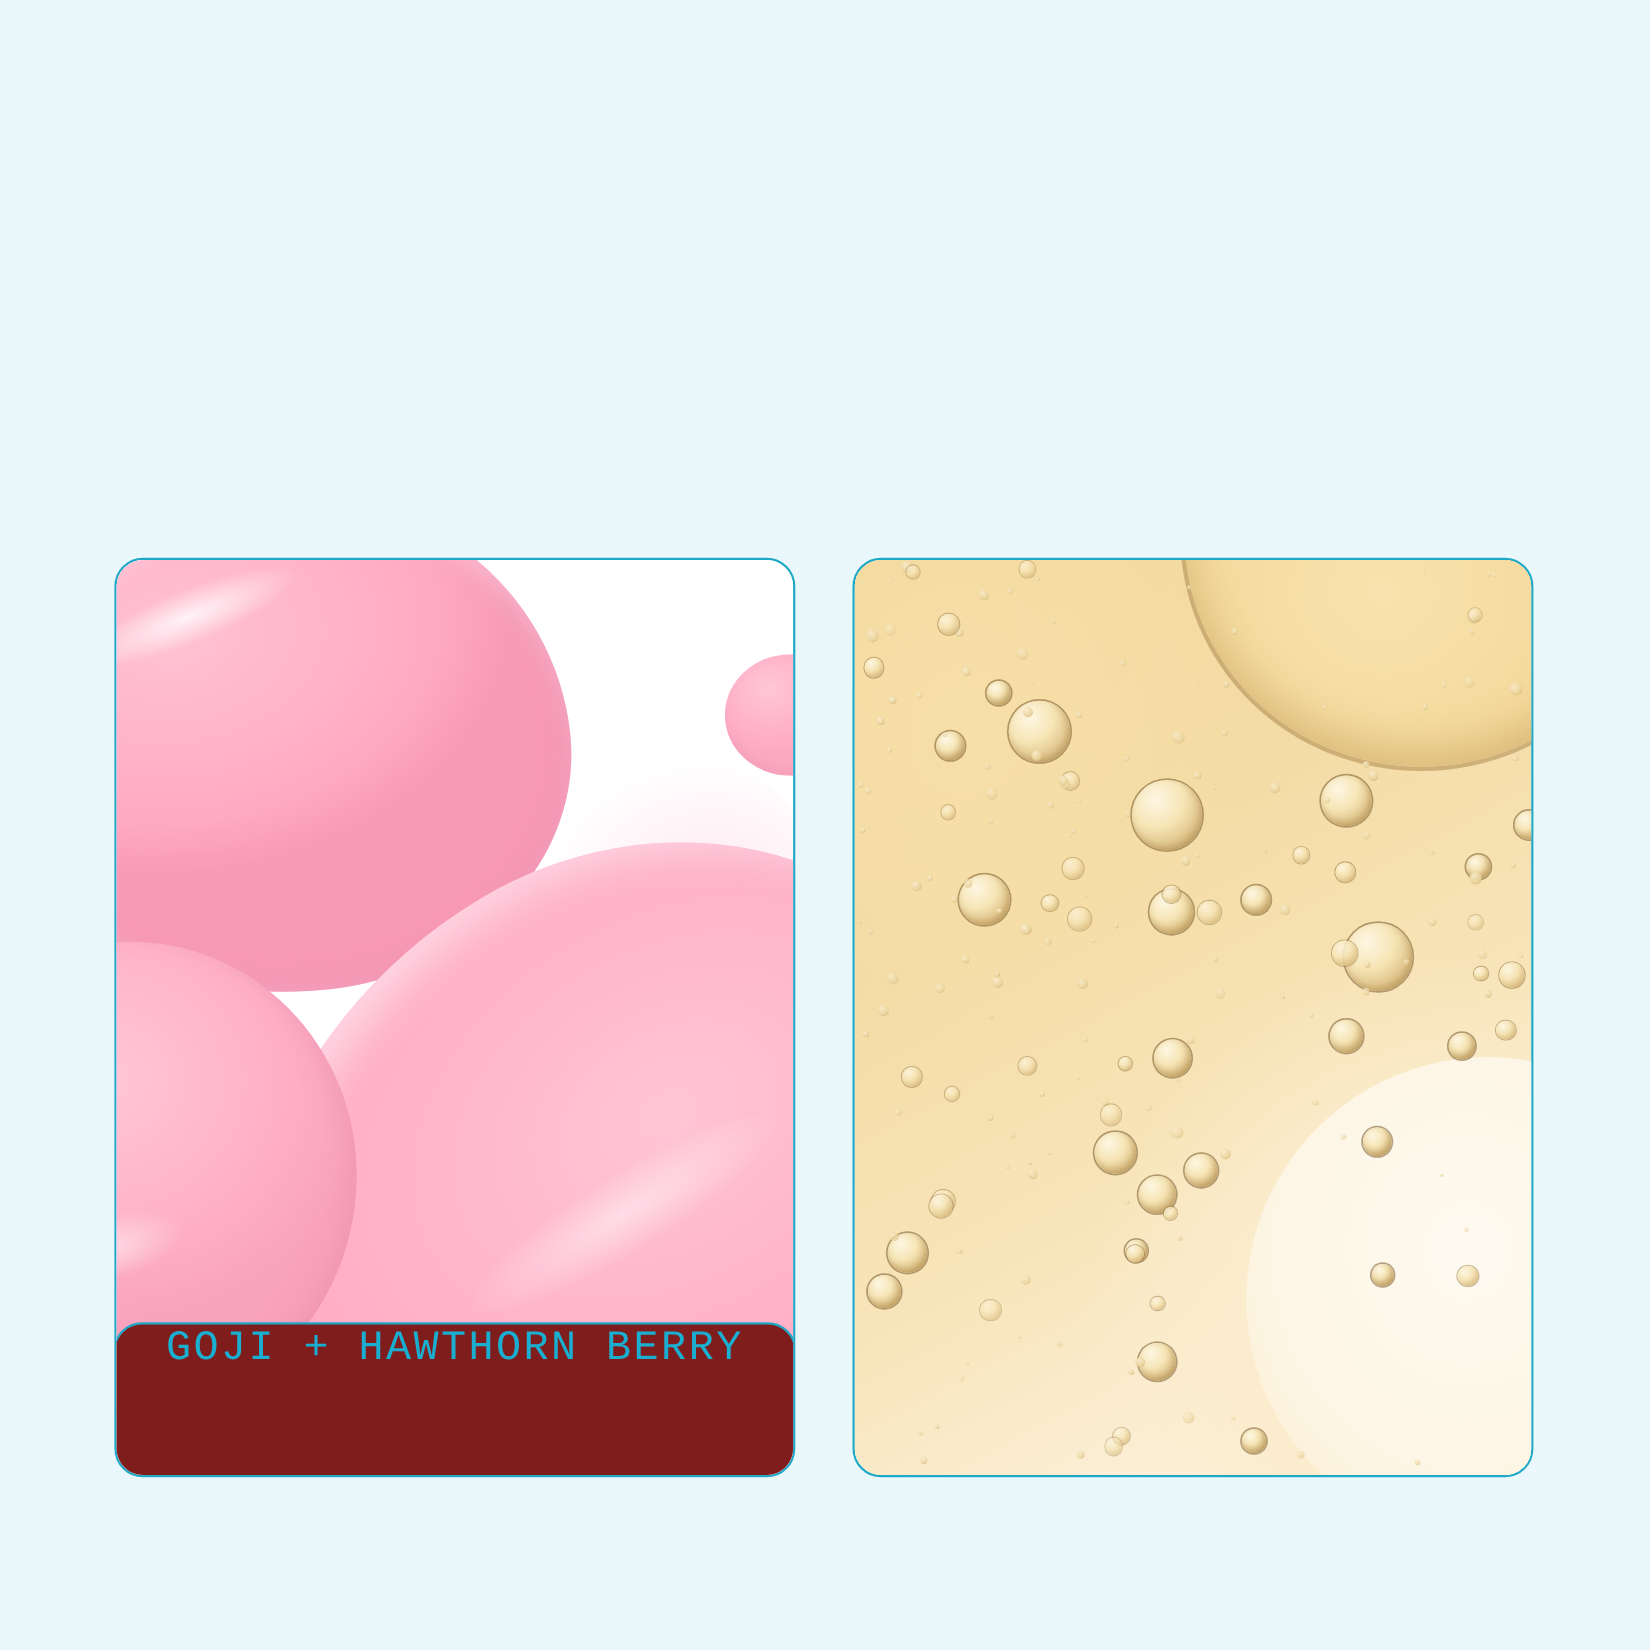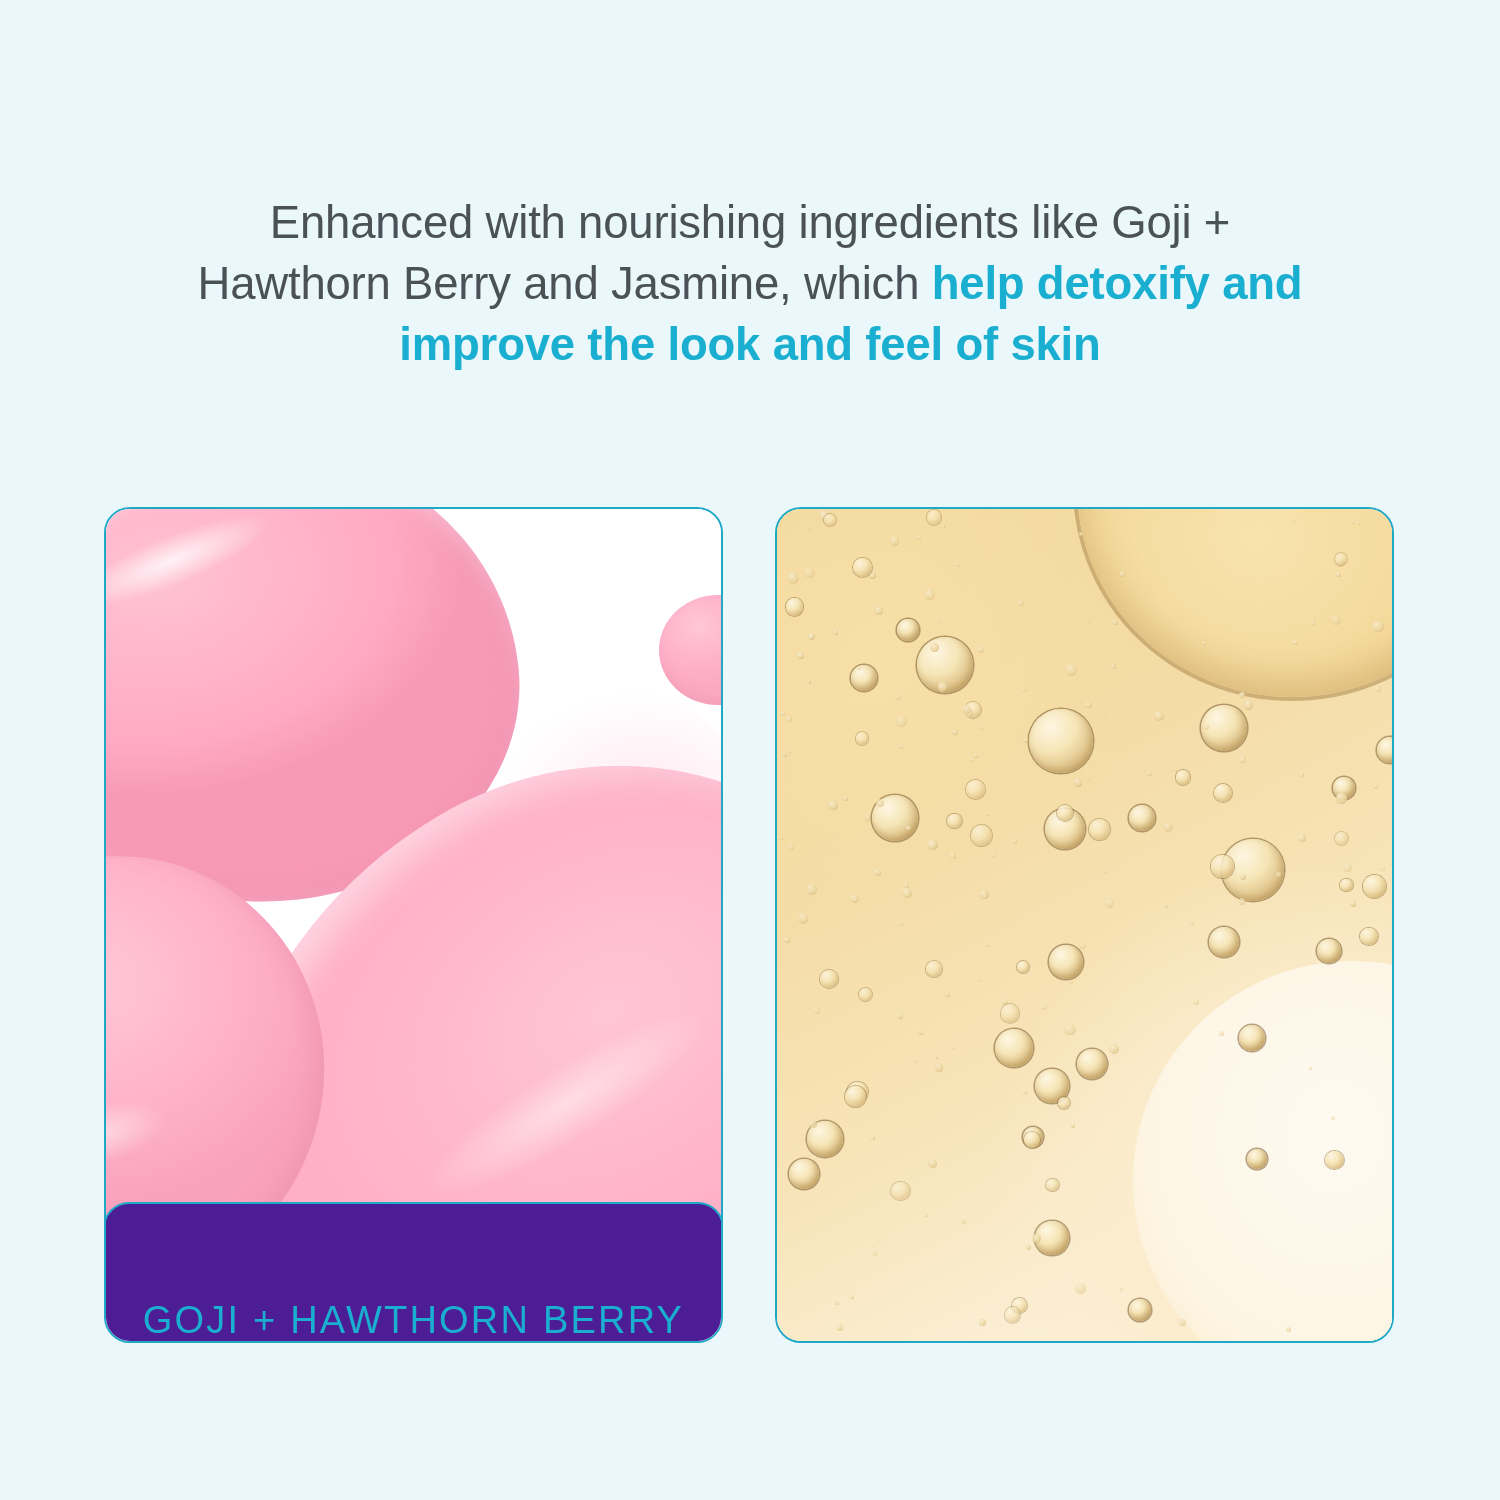--- a/index.html
+++ b/index.html
@@ -77,28 +77,29 @@
     overflow: hidden;
   }
 
   
   .label-plate {
     position: absolute;
     left: -3px;
     bottom: -3px;
     width: calc(100% + 6px);
     height: 142px;
-    background: #4c1d95;
+    background: #7f1d1d;
     border: 2.5px solid #1fa9c6;
     border-radius: 26px 26px 26px 26px;
     box-sizing: border-box;
     display: flex;
-    align-items: flex-end;
+    align-items: flex-start;
     justify-content: center;
     z-index: 20;
+    font-family: Liberation Mono, monospace;
   }
   .label-text {
     font-size: 38px;
     letter-spacing: 2.2px;
     color: #1aafd0;
     font-weight: 400;
     white-space: nowrap;
   }
 
   
@@ -218,23 +219,20 @@
     box-shadow: none;
   }
 
   
   .nosel { user-select: none; }
 </style>
 </head>
 <body>
 
 <div class="header">
-  <p class="subhead">
-    <span>Enhanced with nourishing ingredients like Goji + Hawthorn Berry and Jasmine, which </span><span class="hl">help detoxify and improve the look and feel of skin</span>
-  </p>
 </div>
 
 <div class="cards">
 
   <div class="card left">
     <div class="swatch nosel">
       <div class="pink-bg"></div>
       <div class="blob pk-b1"></div>
       <div class="blob pk-b1-gloss"></div>
       <div class="blob pk-speckle"></div>

